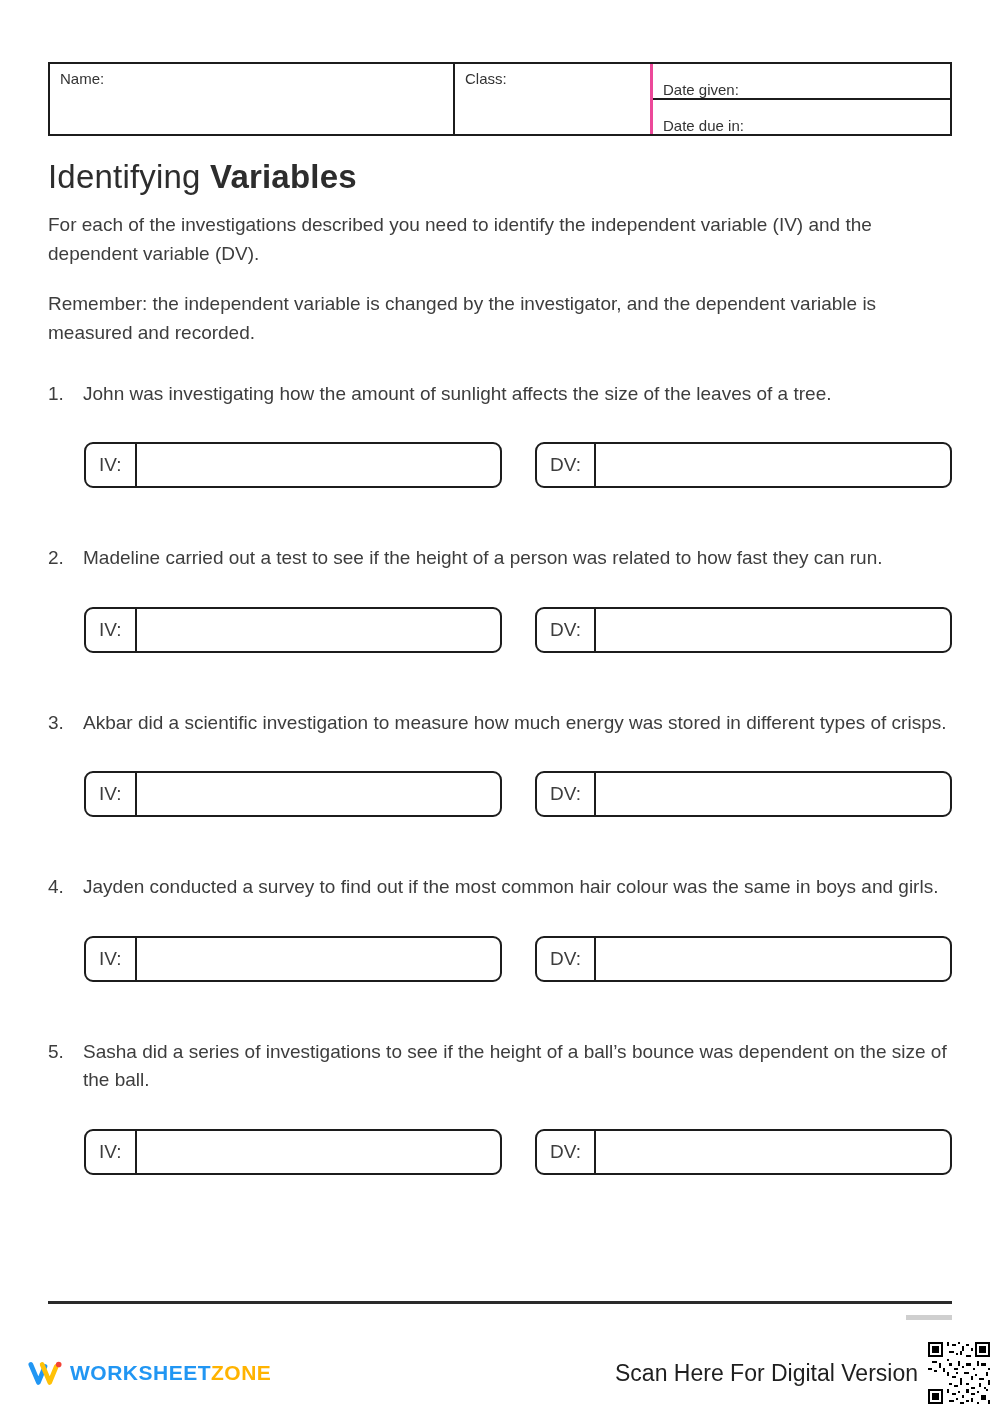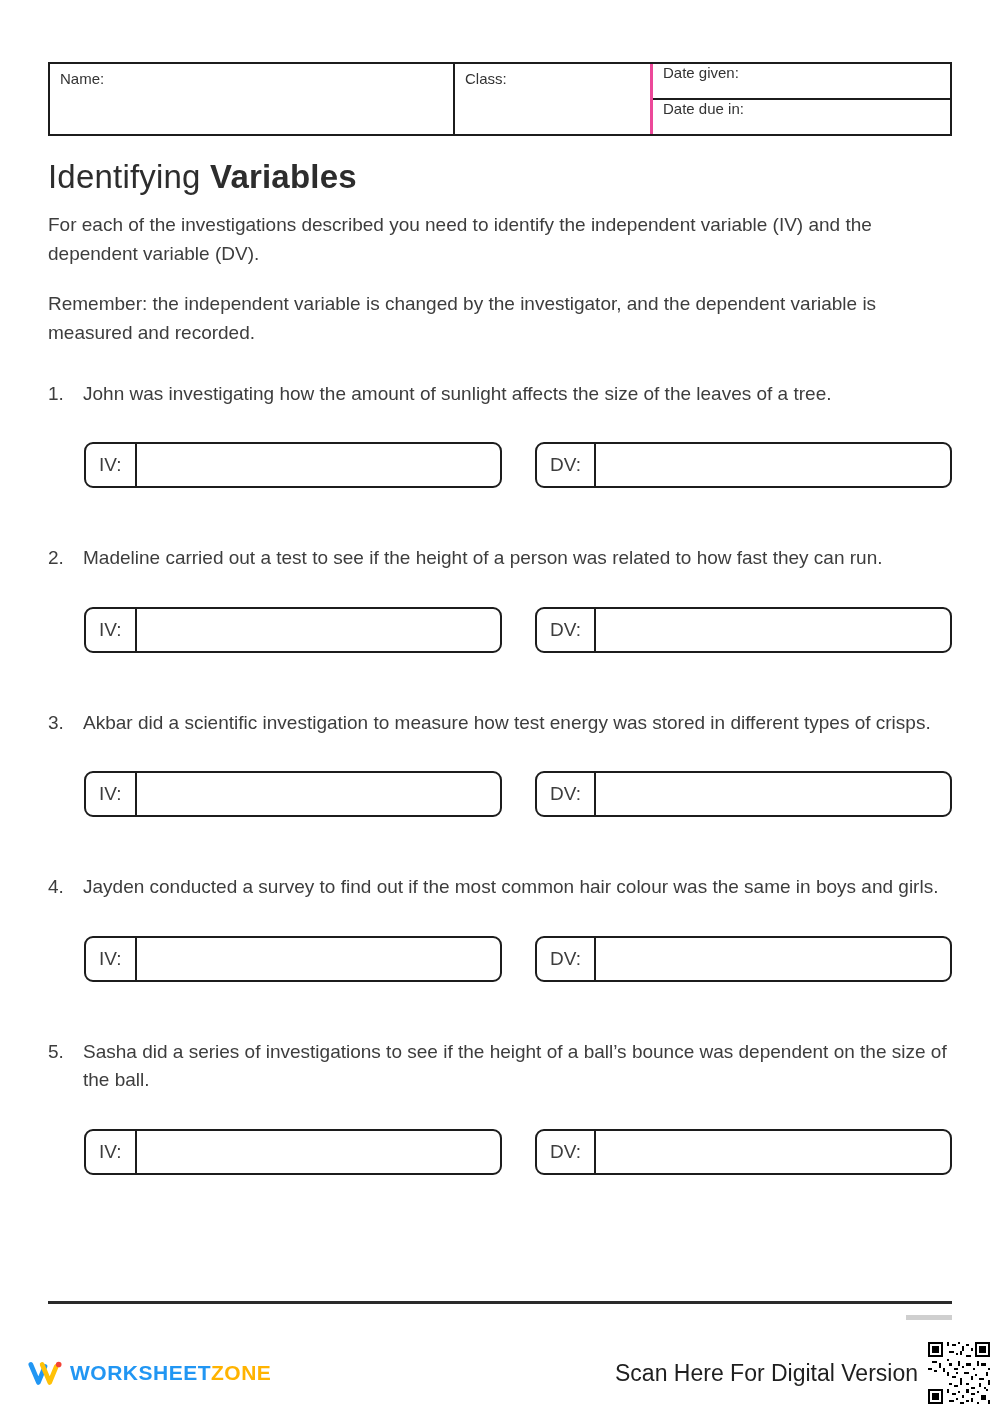--- a/index.html
+++ b/index.html
@@ -30,21 +30,21 @@
   }
   .ht-class {
     width: 22%;
     border-right: 3px solid #ec4899;
     padding: 6px 10px;
   }
   .ht-dates { flex: 1; display: flex; flex-direction: column; }
   .ht-date-row {
     flex: 1;
     display: flex;
-    align-items: flex-start;
+    align-items: flex-end;
     padding: 0 10px;
   }
   .ht-date-row.first { border-bottom: 2px solid #1c1c1c; }
 
   
   .title {
     margin: 22px 48px 0;
     font-size: 33px;
     color: #2d2d2d;
     letter-spacing: 0.2px;
@@ -197,21 +197,21 @@
         <div class="answer-box dv">
           <span class="box-label">DV:</span>
           <span class="box-field"></span>
         </div>
       </div>
     </div>
 
     <div class="question">
       <div class="q-text">
         <span class="q-num">3.</span>
-        <span>Akbar did a scientific investigation to measure how test energy was stored in different types of crisps.</span>
+        <span>Akbar did a scientific investigation to measure how much energy was stored in different types of crisps.</span>
       </div>
       <div class="answers">
         <div class="answer-box iv">
           <span class="box-label">IV:</span>
           <span class="box-field"></span>
         </div>
         <div class="answer-box dv">
           <span class="box-label">DV:</span>
           <span class="box-field"></span>
         </div>

